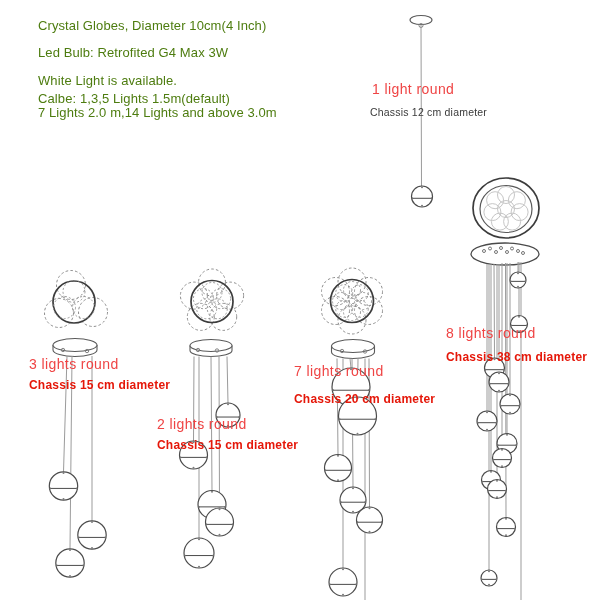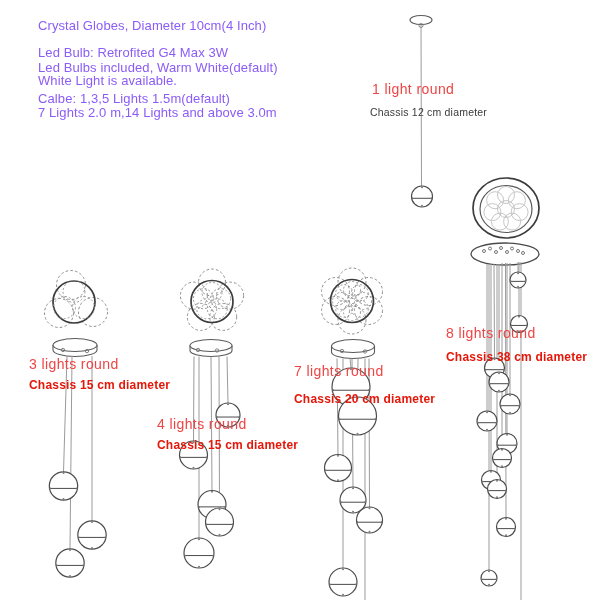--- a/index.html
+++ b/index.html
@@ -1,20 +1,20 @@
 <!DOCTYPE html>
 <html><head>
 <meta charset="utf-8">
 <style>
   html,body{margin:0;padding:0;background:#fff;}
   .page{position:relative;width:600px;height:600px;background:#ffffff;overflow:hidden;
         font-family:"Liberation Sans",sans-serif;}
   .page svg{position:absolute;left:0;top:0;z-index:1;}
   .lbl{position:absolute;z-index:2;white-space:nowrap;}
-  .spec-line{font-size:13px;color:#8b5cf6;letter-spacing:.1px;line-height:15px;}
+  .spec-line{font-size:13px;color:#4d7c0f;letter-spacing:.1px;line-height:15px;}
   .title{font-size:14px;color:#ef4444;letter-spacing:.4px;line-height:20px;}
   .note{font-size:12px;font-weight:bold;color:#e51709;letter-spacing:.2px;line-height:12px;}
   .note-dark{font-size:10.5px;font-weight:normal;color:#3a3a3a;letter-spacing:.2px;line-height:12px;}
 </style>
 </head>
 <body>
 
 <div class="page">
 
   <svg width="600" height="600" viewBox="0 0 600 600">
@@ -354,32 +354,31 @@
           <circle cx="481.71999999999997" cy="579.36" r="0.9" fill="#6f6f6f"></circle>
           <circle cx="496.28000000000003" cy="579.36" r="0.9" fill="#6f6f6f"></circle>
           <circle cx="489" cy="571.2" r="1" fill="#7a7a7a"></circle>
           <circle cx="489" cy="584.8" r="1" fill="#7a7a7a"></circle>
         </g>
       </g>
   </svg>
 
   <div class="lbl spec-line" style="left:38px;top:18px">Crystal Globes, Diameter 10cm(4 Inch)</div>
   <div class="lbl spec-line" style="left:38px;top:45px">Led Bulb: Retrofited G4 Max 3W</div>
-  <div class="lbl spec-line" style="left:38px;top:60px">Led Bulbs included, Warm White(default)</div>
   <div class="lbl spec-line" style="left:38px;top:73px">White Light is available.</div>
   <div class="lbl spec-line" style="left:38px;top:91px">Calbe: 1,3,5 Lights 1.5m(default)</div>
   <div class="lbl spec-line" style="left:38px;top:105px">7 Lights 2.0 m,14 Lights and above 3.0m</div>
 
   <div class="lbl title" style="left:372px;top:79px">1 light round</div>
   <div class="lbl note-dark" style="left:370px;top:105.5px">Chassis 12 cm diameter</div>
 
   <div class="lbl title" style="left:29px;top:354px">3 lights round</div>
   <div class="lbl note" style="left:29px;top:379px">Chassis 15 cm diameter</div>
 
-  <div class="lbl title" style="left:157px;top:414px">4 lights round</div>
+  <div class="lbl title" style="left:157px;top:414px">2 lights round</div>
   <div class="lbl note" style="left:157px;top:439px">Chassis 15 cm diameter</div>
 
   <div class="lbl title" style="left:294px;top:361px">7 lights round</div>
   <div class="lbl note" style="left:294px;top:392.5px">Chassis 20 cm diameter</div>
 
   <div class="lbl title" style="left:446px;top:323px">8 lights round</div>
   <div class="lbl note" style="left:446px;top:350.5px">Chassis 38 cm diameter</div>
 
 </div>
 

